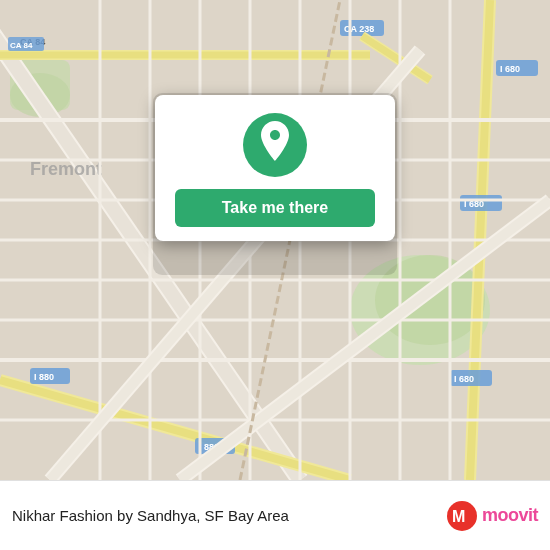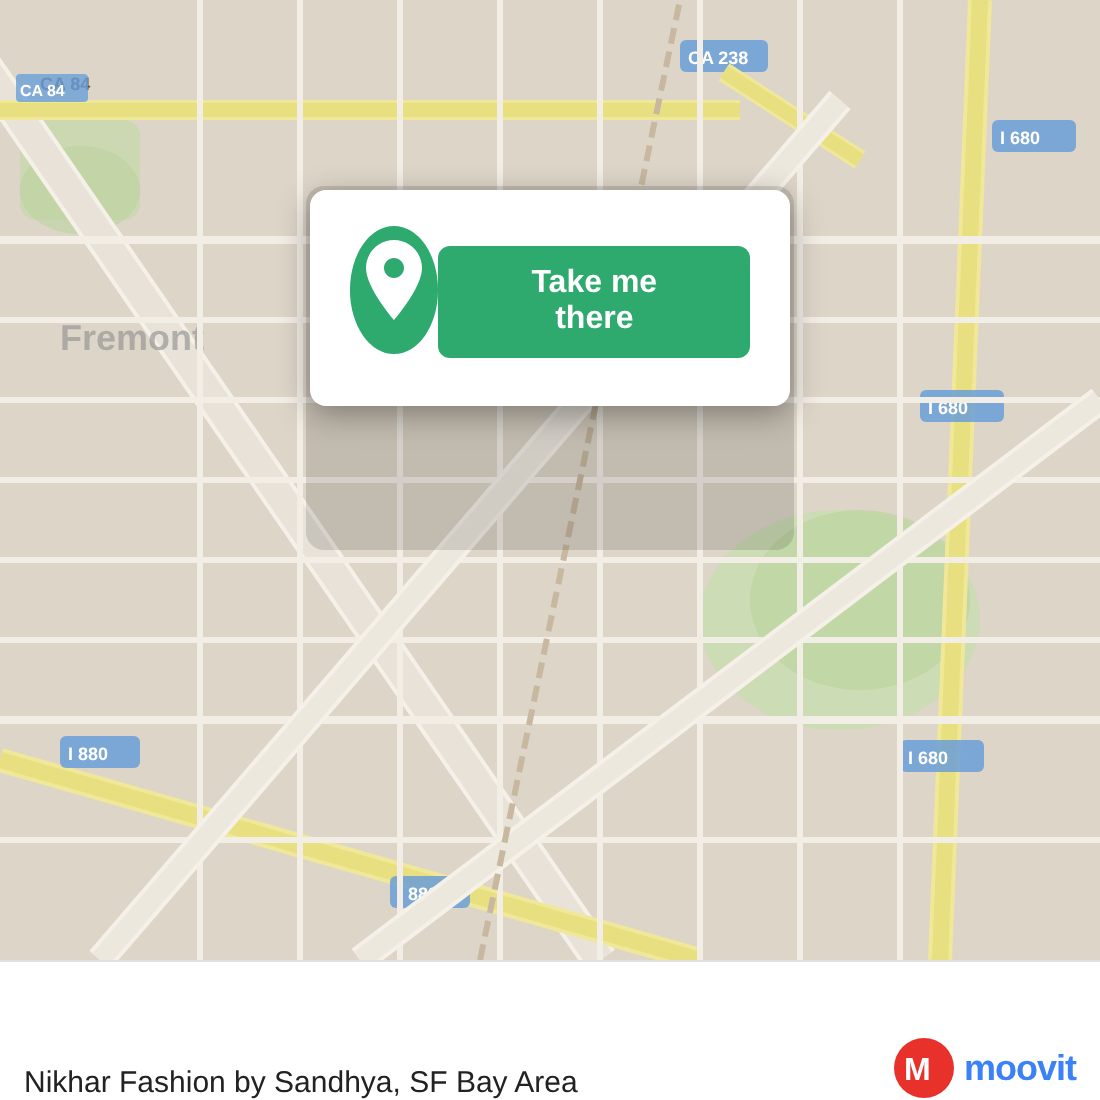--- a/index.html
+++ b/index.html
@@ -29,21 +29,21 @@
     
     #popup-card {
       position: absolute;
       top: 95px;
       left: 155px;
       width: 240px;
       background: white;
       border-radius: 8px;
       box-shadow: 0 4px 16px rgba(0,0,0,0.35);
       display: flex;
-      flex-direction: row;
+      flex-direction: column;
       align-items: center;
       padding: 18px 20px 14px 20px;
       z-index: 10;
     }
 
     #popup-icon-circle {
       width: 64px;
       height: 64px;
       background: #2eaa6e;
       border-radius: 50%;
@@ -70,21 +70,21 @@
       font-weight: 600;
       cursor: pointer;
       width: 100%;
     }
 
     #bottom-bar {
       width: 550px;
       height: 70px;
       background: white;
       display: flex;
-      align-items: flex-end;
+      align-items: center;
       padding: 0 12px;
       border-top: 1px solid #e0e0e0;
     }
 
     #attribution {
       font-size: 10px;
       color: #888;
       position: absolute;
       bottom: 72px;
       left: 8px;
@@ -107,21 +107,21 @@
     }
 
     #moovit-icon {
       width: 32px;
       height: 32px;
     }
 
     #moovit-text {
       font-size: 18px;
       font-weight: 700;
-      color: #3b82f6;
+      color: #ec4899;
       letter-spacing: -0.5px;
     }
   </style>
 </head>
 <body>
 
 <div id="map-container">
   <svg id="map-svg" viewBox="0 0 550 480" xmlns="http://www.w3.org/2000/svg">
 
     <rect width="550" height="480" fill="#e8e0d8"></rect>

